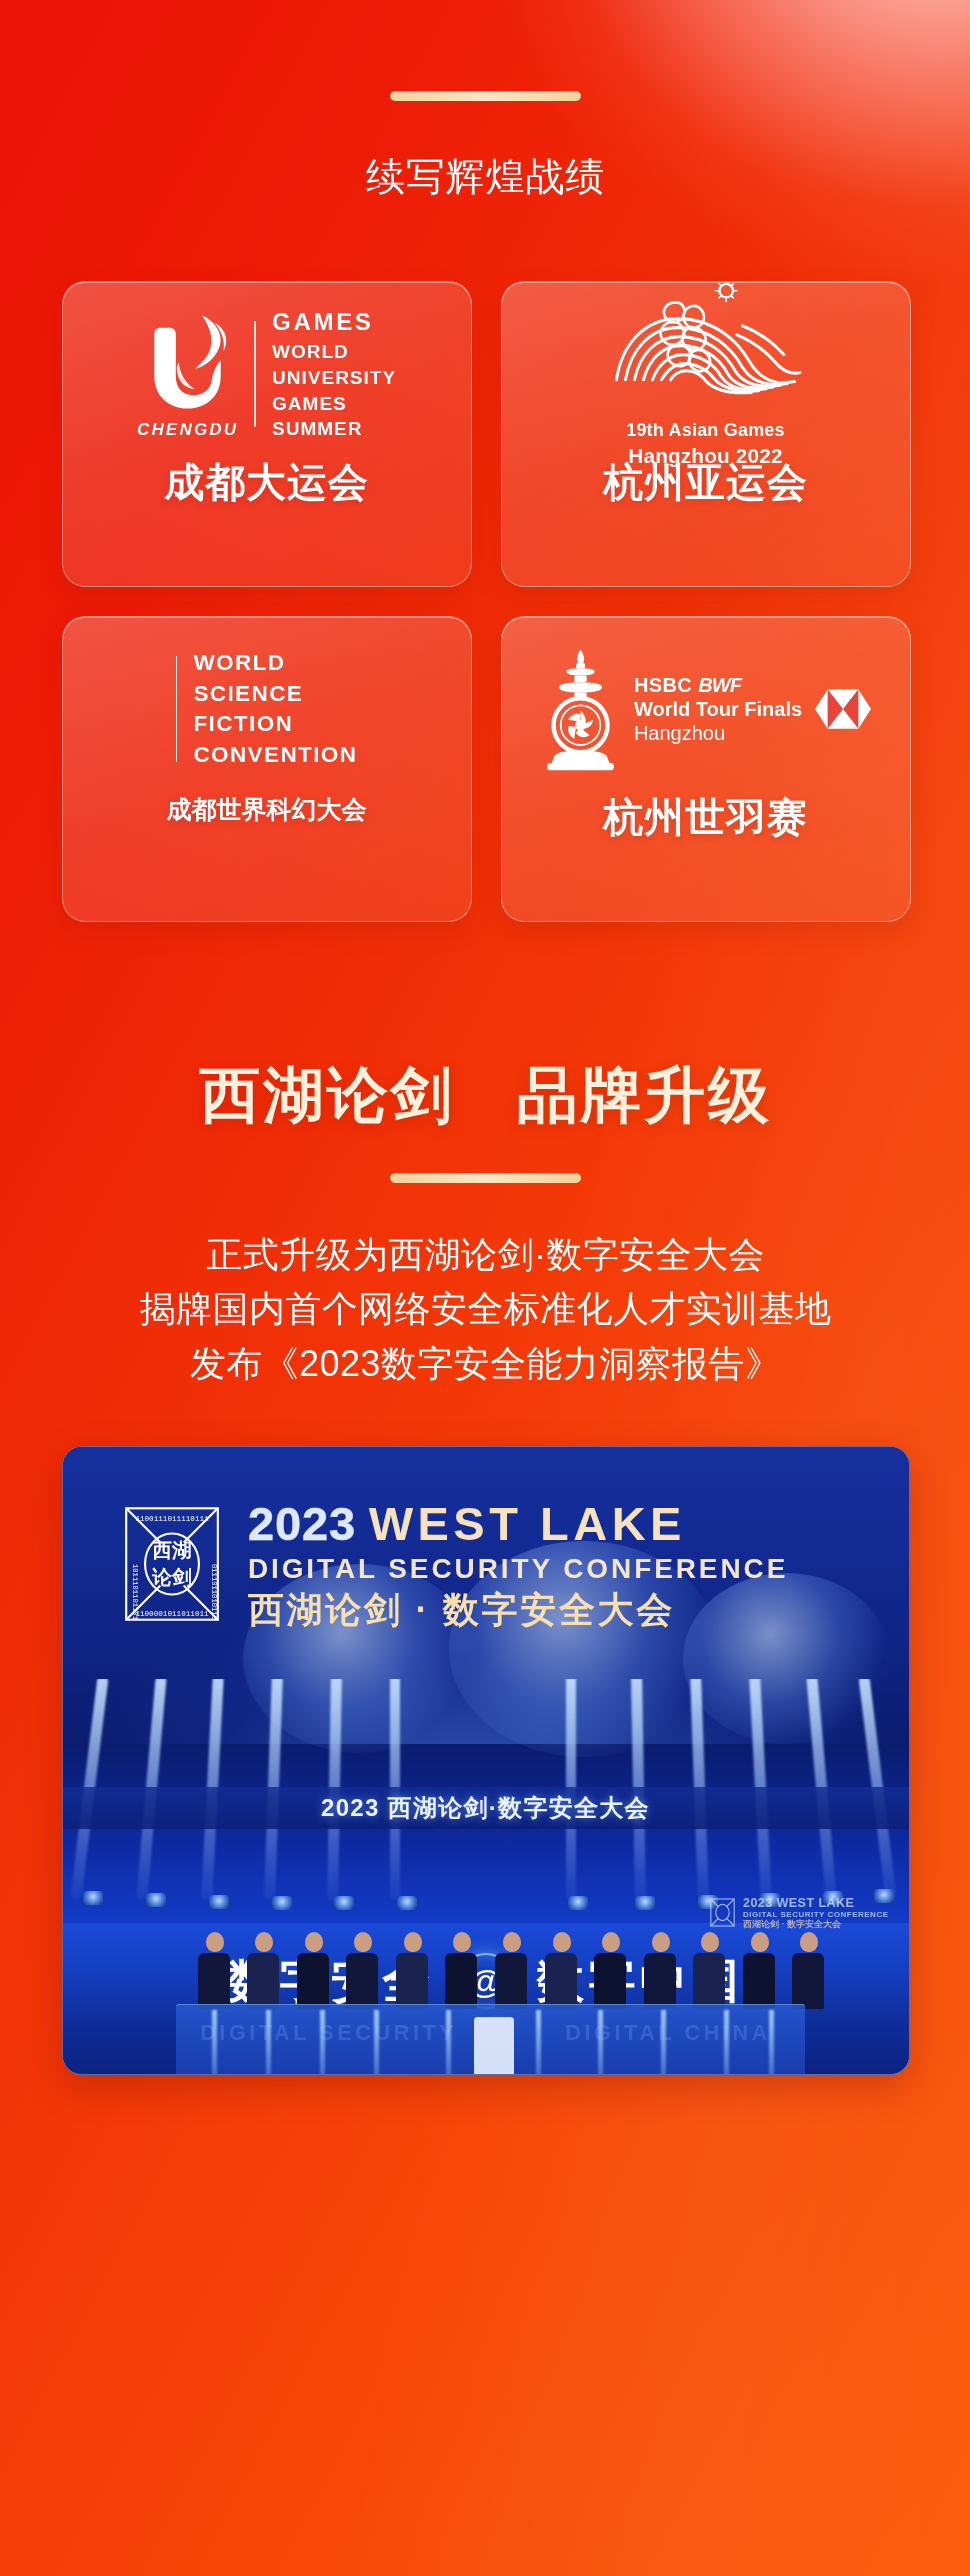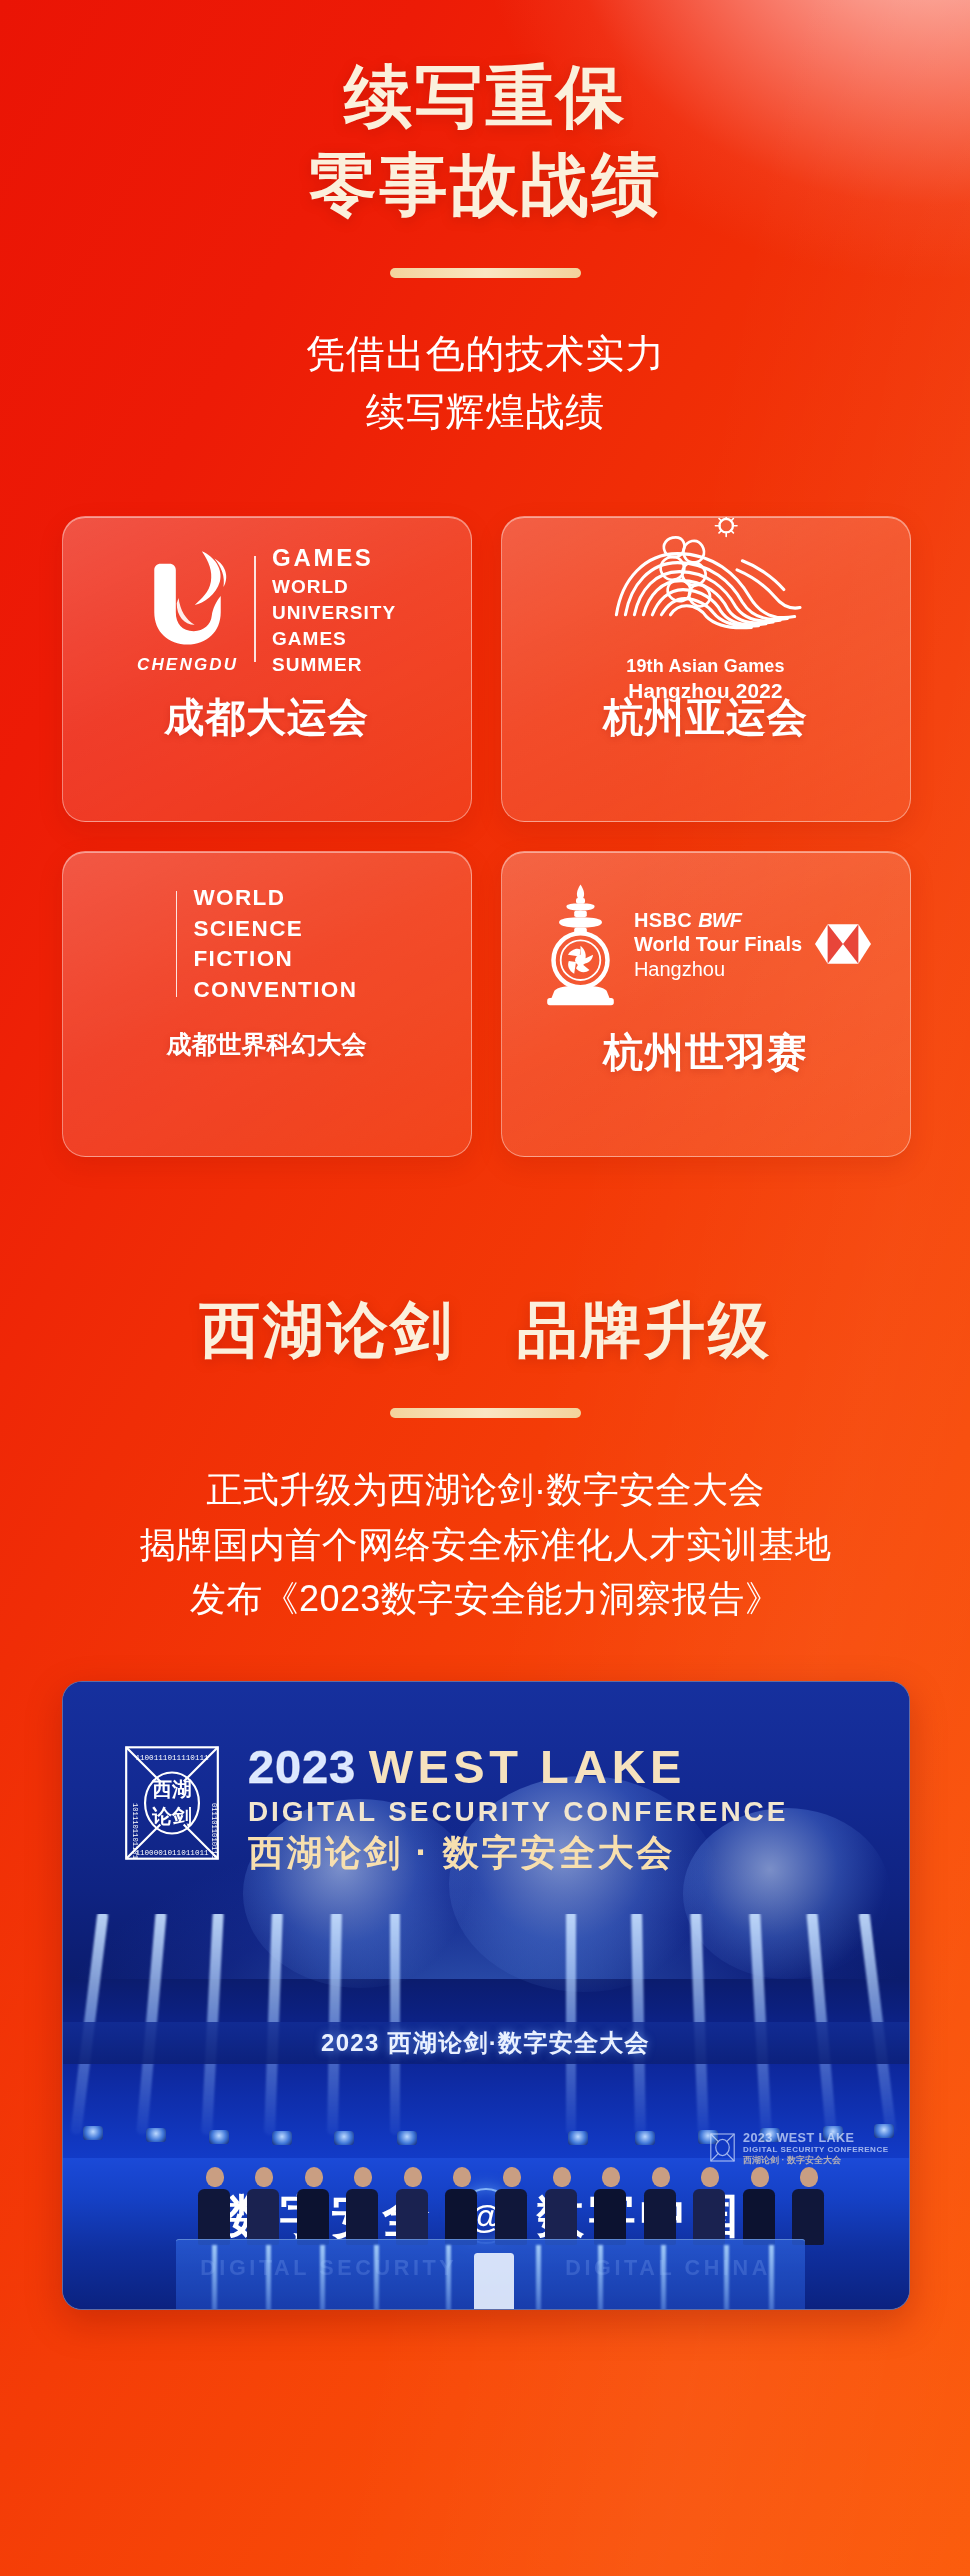--- a/index.html
+++ b/index.html
@@ -219,21 +219,21 @@
   }
   .slogan-en { display:flex; gap: 108px; margin-top: 7.2px; }
   .slogan-en span { color:#CBDDFF; font-size: 21.6px; font-weight: 600; letter-spacing: 3.6px; }
 
   
   .ph-head {
     position:absolute; left: 56px; top: 52px;
     display:flex; align-items:center; gap: 23.4px;
   }
   .emblem { width: 106px; height: 126px; }
-  .ph-head-text { line-height: 1.06; margin-top: 8px; }
+  .ph-head-text { line-height: 1.06; }
   .hl1 { display:flex; align-items:baseline; gap: 12.6px; }
   .hl1 .y { color:#DCE8FF; font-size: 47px; font-weight: 800; letter-spacing:0.9px;
             -webkit-text-stroke: 0.9px rgba(255,255,255,0.55); }
   .hl1 .wl { color:#F6E2BE; font-size: 47px; font-weight: 700; letter-spacing: 4.5px; }
   .hl2 { color:#F2E6CE; font-size: 28px; font-weight: 600; letter-spacing: 2.9px; margin-top: 5.4px; }
   .hl3 { color:#F7DFAF; font-size: 36px; font-weight: 800; letter-spacing: 2.7px; margin-top: 7.2px; }
 
   
   .stage-row { position:absolute; left: 135px; top: 485px; width: 629px; height: 99px; display:flex; gap: 12.6px; justify-content:space-between; }
   .person { width: 34px; }
@@ -267,27 +267,22 @@
   .mini-badge .mb-t .b { font-size: 8px; font-weight:600; letter-spacing:0.5px; }
   .mini-badge .mb-t .c { font-size: 9px; font-weight:700; color:#F2D9A8; }
 </style>
 </head>
 <body>
 
 <div id="poster">
   <div class="layer">
 
     <section class="hero">
-      <h1 class="hero-title">
-        <div>续写重保</div>
-        <div>零事故战绩</div>
-      </h1>
       <div class="divider"></div>
       <div class="hero-sub">
-        <div>凭借出色的技术实力</div>
         <div>续写辉煌战绩</div>
       </div>
     </section>
 
     <section class="card-grid">
 
       <div class="card">
         <div class="card-logo">
           <div class="lockup">
             <div class="mark-wrap">

